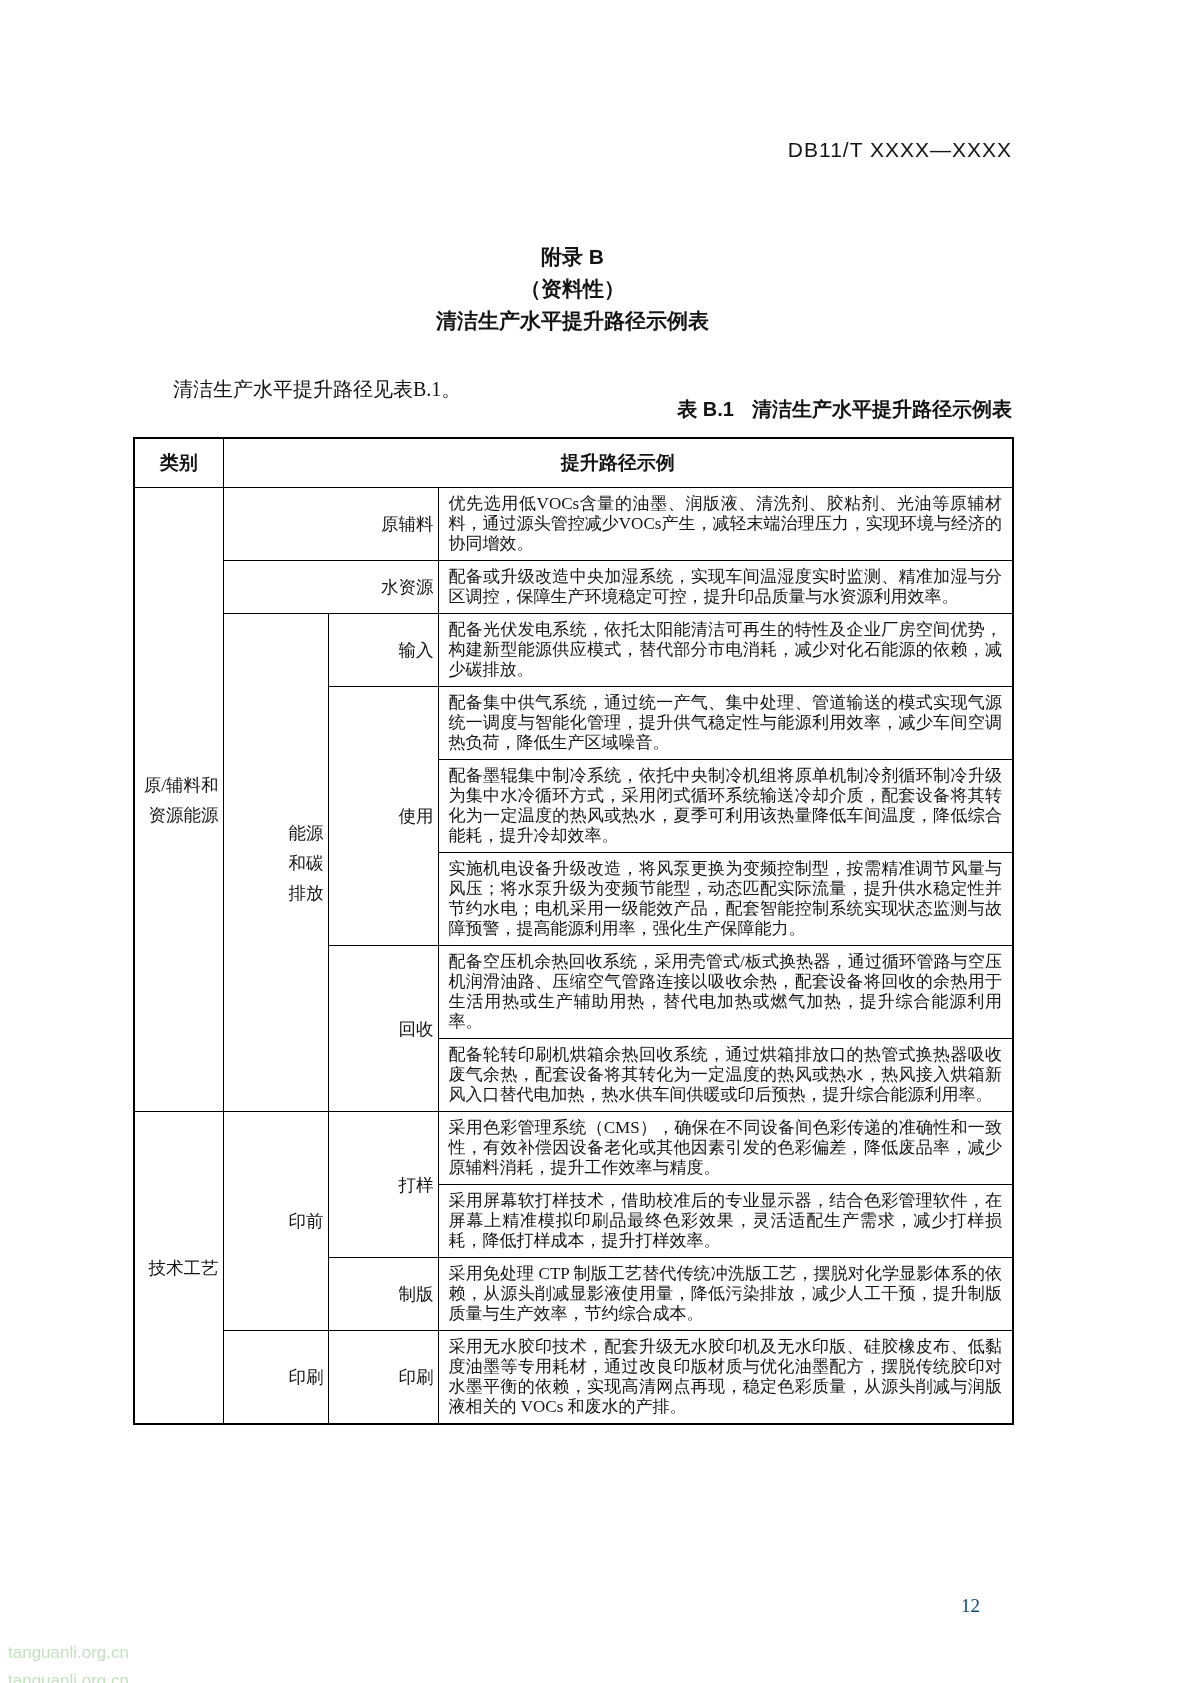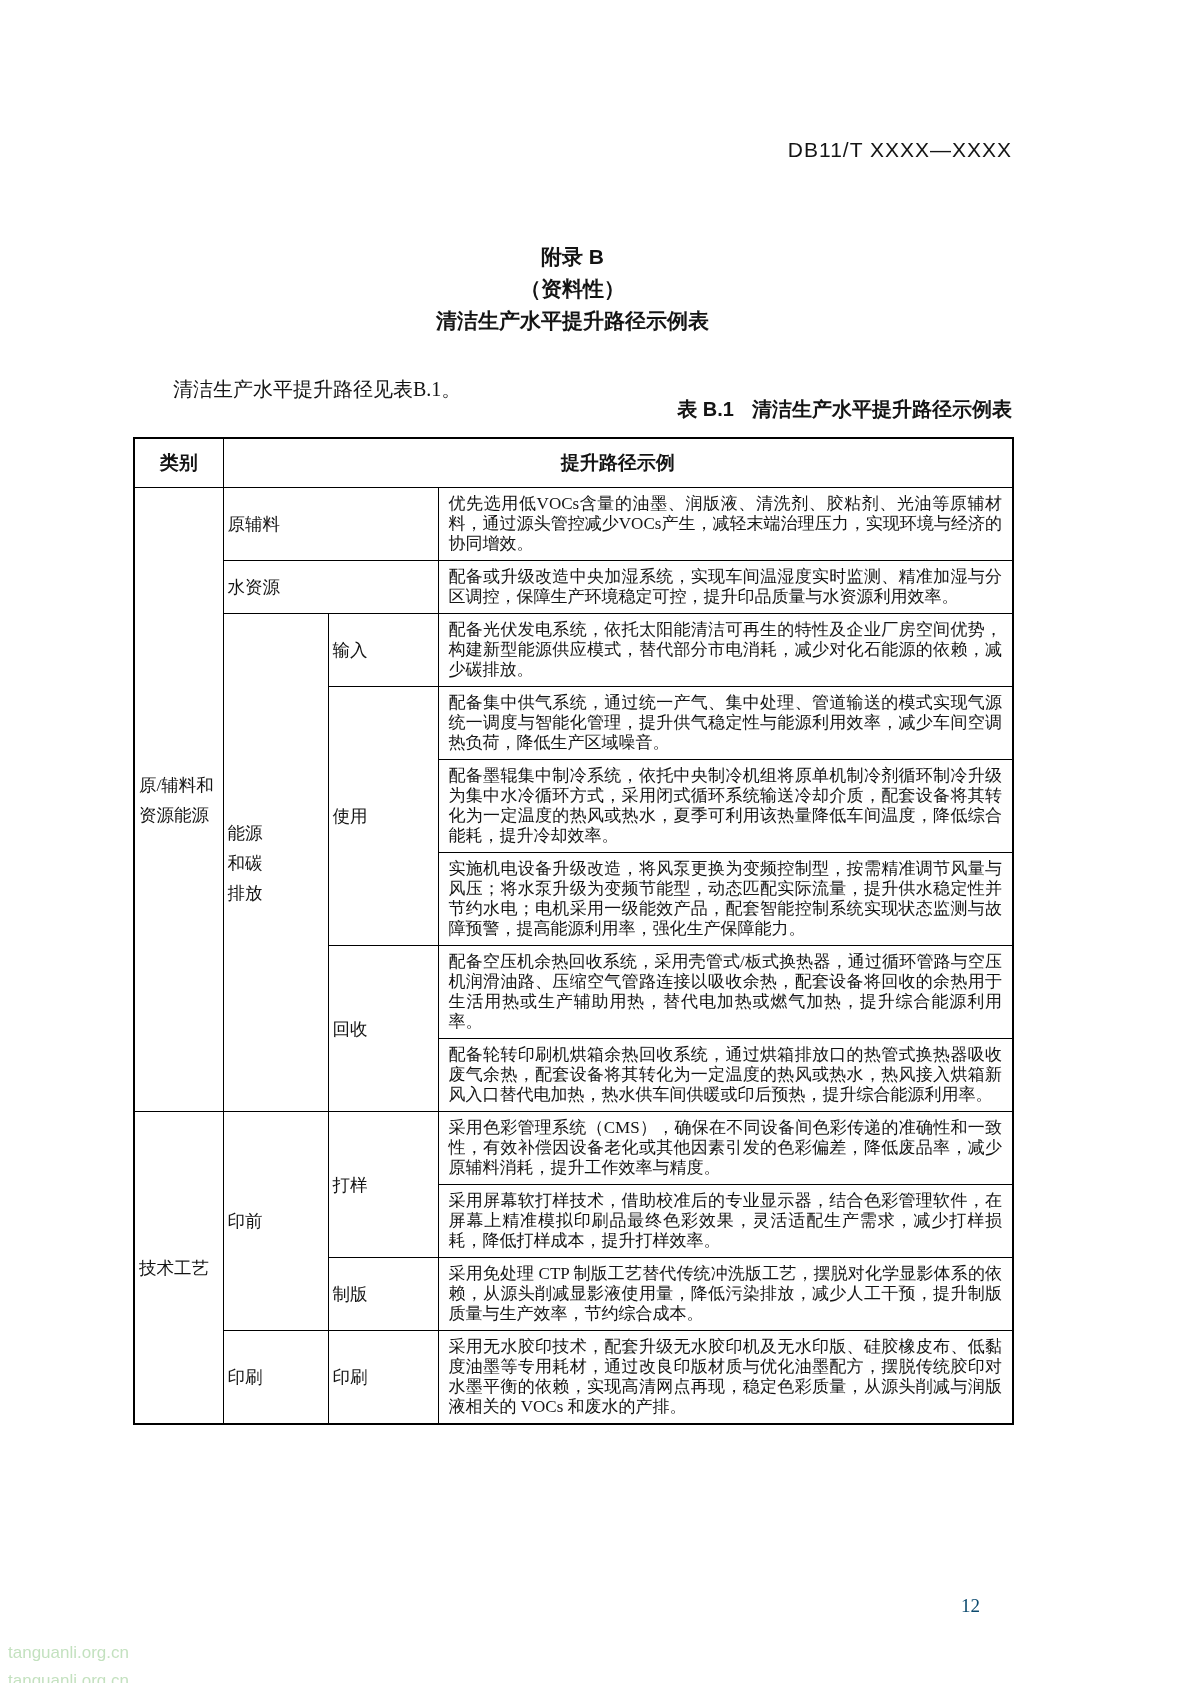--- a/index.html
+++ b/index.html
@@ -49,21 +49,21 @@
     border:1px solid #000;
     vertical-align:middle;
     margin-top:20px;
   }
   table.example th{
     height:46px;
     font-family:"Liberation Sans","DejaVu Sans",sans-serif;
     font-weight:bold;font-size:19px;text-align:center;color:#141414;
   }
   td.lbl{
-    text-align:left;
+    text-align:right;
     font-size:17.5px;
     line-height:30px;
     white-space:pre-line;
     padding:4px 4px;
     color:#141414;
   }
   td.txt{
     font-size:17px;
     line-height:20px;
     padding:6px 10px;

